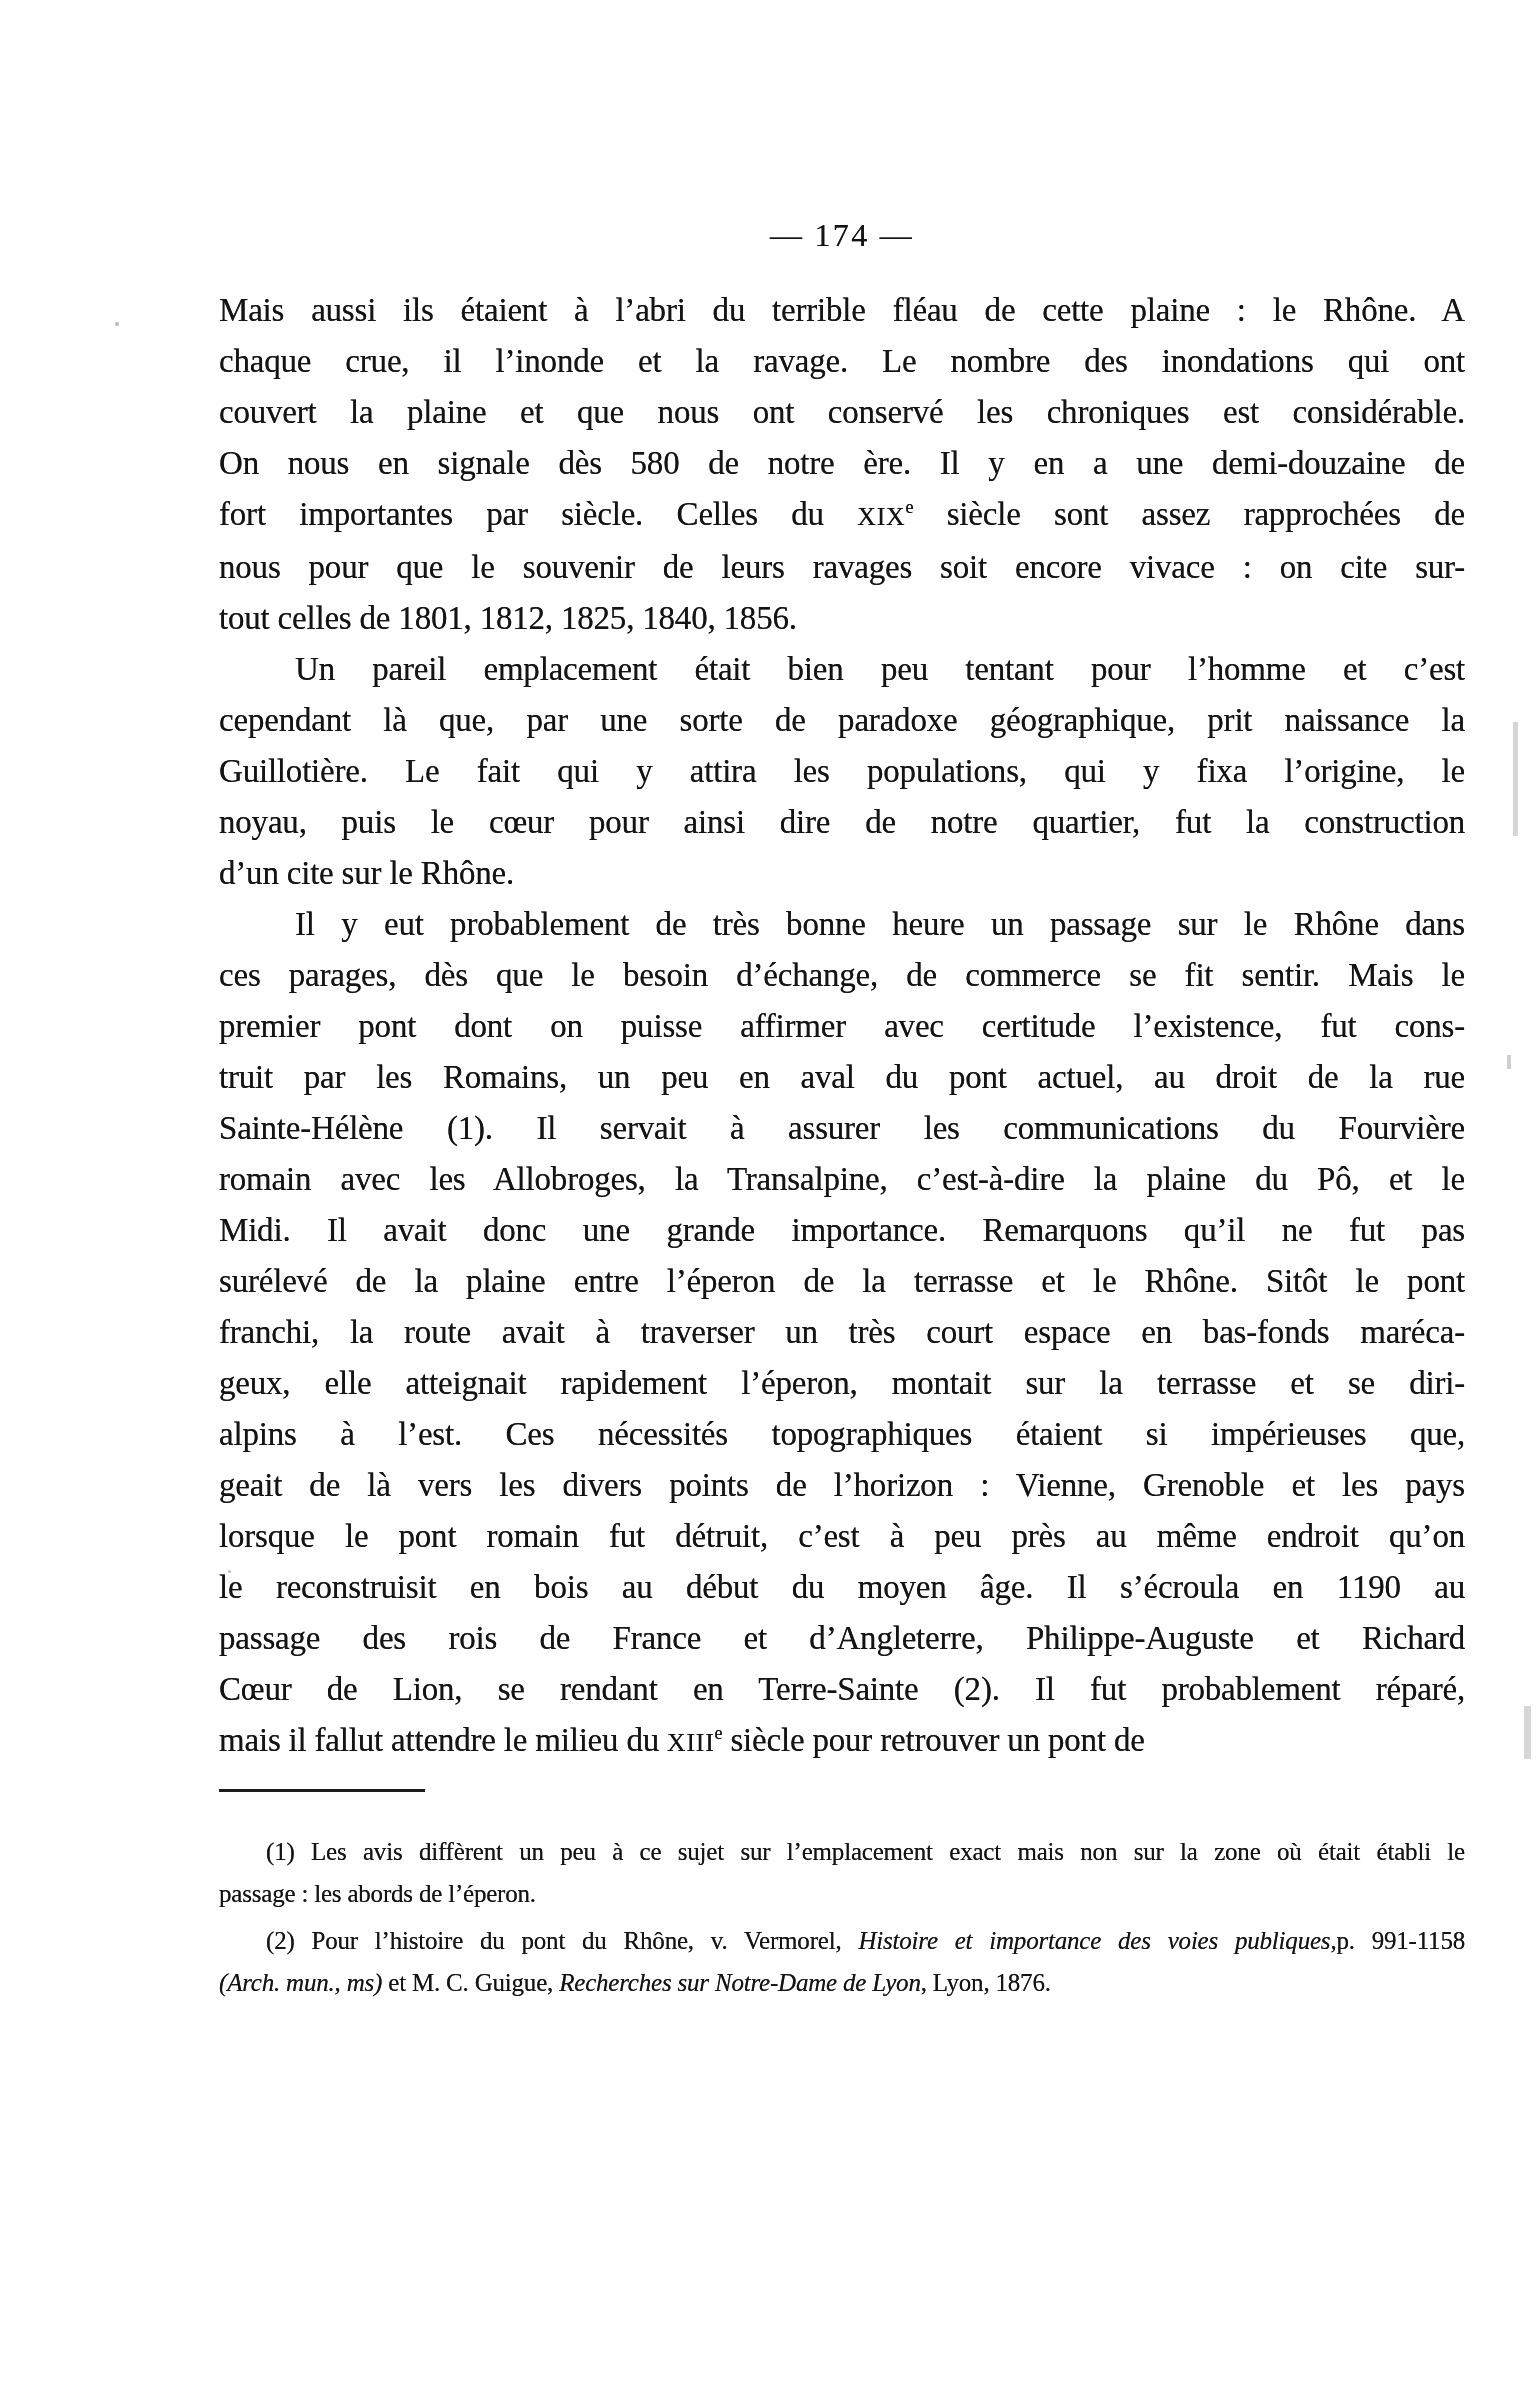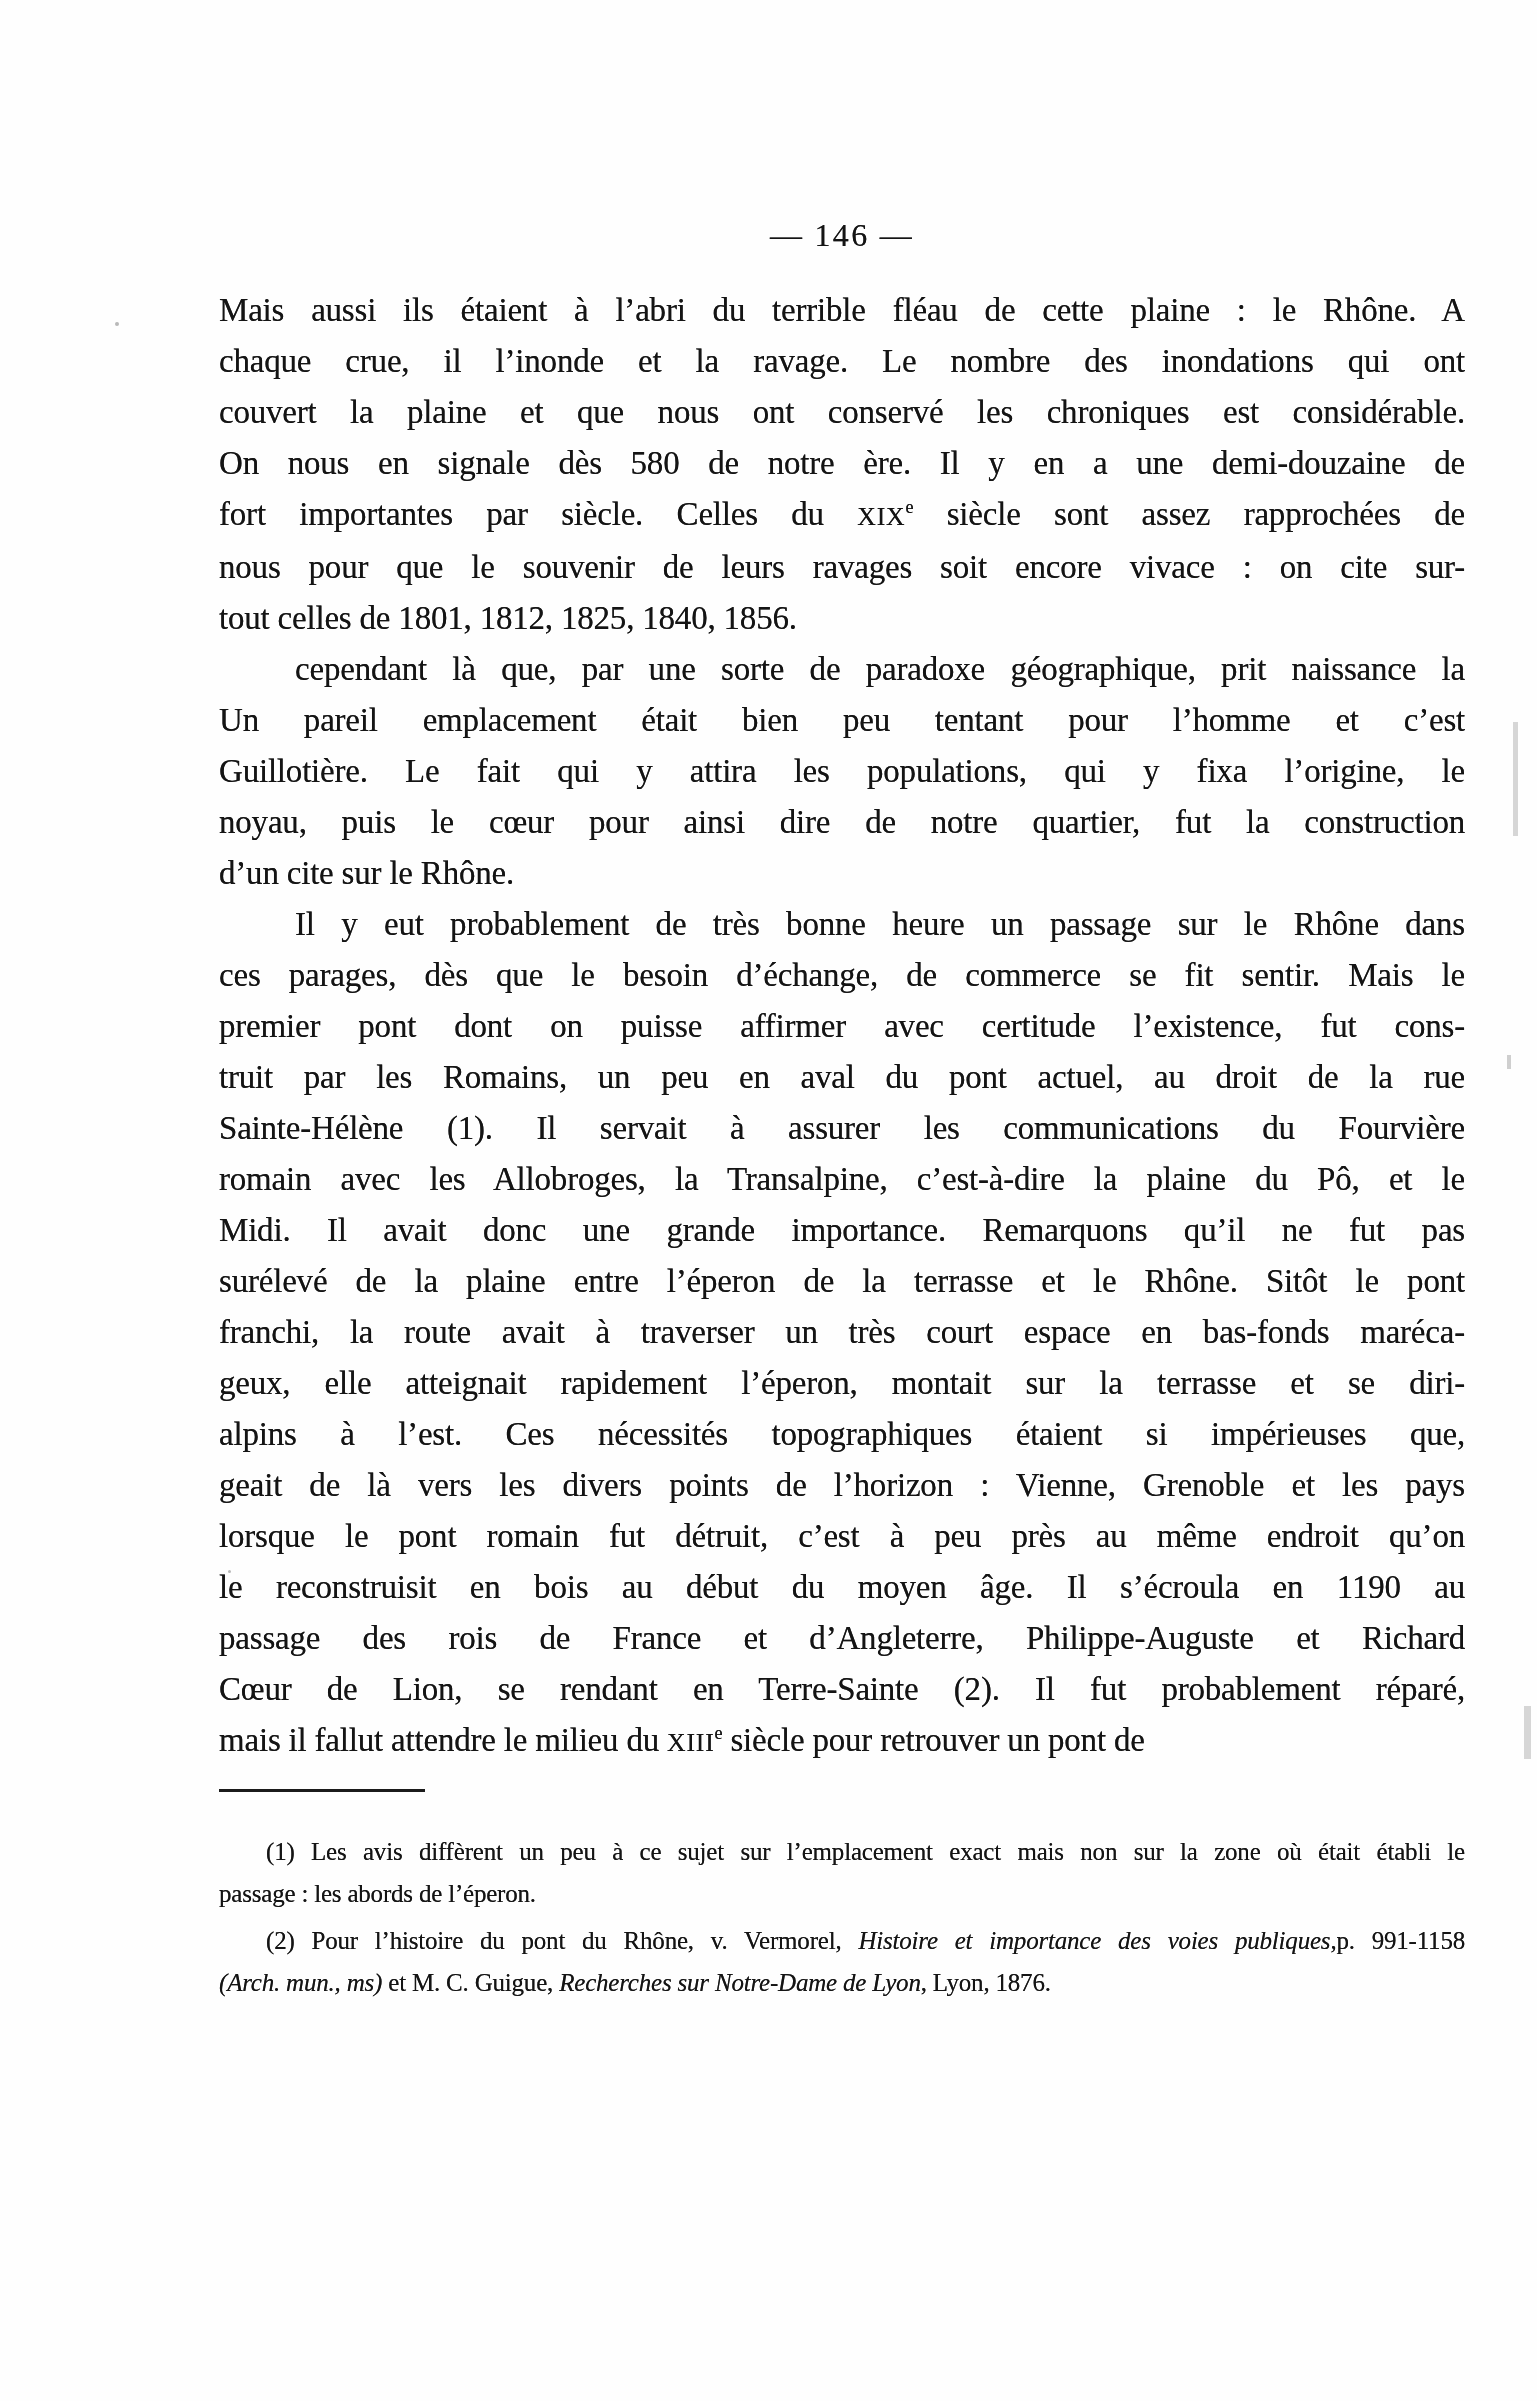--- a/index.html
+++ b/index.html
@@ -65,35 +65,35 @@
   .streak { position: absolute; background: #d6d6d6; }
   .streak-1 { left: 1513px; top: 722px; width: 5.3px; height: 114px; }
   .streak-2 { left: 1524px; top: 1706px; width: 6.8px; height: 53px; }
   .streak-3 { left: 1507px; top: 1055px; width: 3.8px; height: 13.7px; background:#cfcfcf; }
 </style>
 </head>
 <body>
 
 <div class="page">
   <div class="textblock">
-    <div class="page-number">— 146 —</div>
+    <div class="page-number">— 174 —</div>
 
     <div>
         <div class="para">
           <div class="line">Mais aussi ils étaient à l’abri du terrible fléau de cette plaine : le Rhône. A</div>
           <div class="line">chaque crue, il l’inonde et la ravage. Le nombre des inondations qui ont</div>
           <div class="line">couvert la plaine et que nous ont conservé les chroniques est considérable.</div>
           <div class="line">On nous en signale dès 580 de notre ère. Il y en a une demi-douzaine de</div>
           <div class="line">fort importantes par siècle. Celles du <span class="sc">XIX</span><sup>e</sup> siècle sont assez rapprochées de</div>
           <div class="line">nous pour que le souvenir de leurs ravages soit encore vivace : on cite sur-</div>
           <div class="line last">tout celles de 1801, 1812, 1825, 1840, 1856.</div>
         </div>
         <div class="para indent">
+          <div class="line">Un pareil emplacement était bien peu tentant pour l’homme et c’est</div>
           <div class="line">cependant là que, par une sorte de paradoxe géographique, prit naissance la</div>
-          <div class="line">Un pareil emplacement était bien peu tentant pour l’homme et c’est</div>
           <div class="line">Guillotière. Le fait qui y attira les populations, qui y fixa l’origine, le</div>
           <div class="line">noyau, puis le cœur pour ainsi dire de notre quartier, fut la construction</div>
           <div class="line last">d’un cite sur le Rhône.</div>
         </div>
         <div class="para indent">
           <div class="line">Il y eut probablement de très bonne heure un passage sur le Rhône dans</div>
           <div class="line">ces parages, dès que le besoin d’échange, de commerce se fit sentir. Mais le</div>
           <div class="line">premier pont dont on puisse affirmer avec certitude l’existence, fut cons-</div>
           <div class="line">truit par les Romains, un peu en aval du pont actuel, au droit de la rue</div>
           <div class="line">Sainte-Hélène (1). Il servait à assurer les communications du Fourvière</div>

